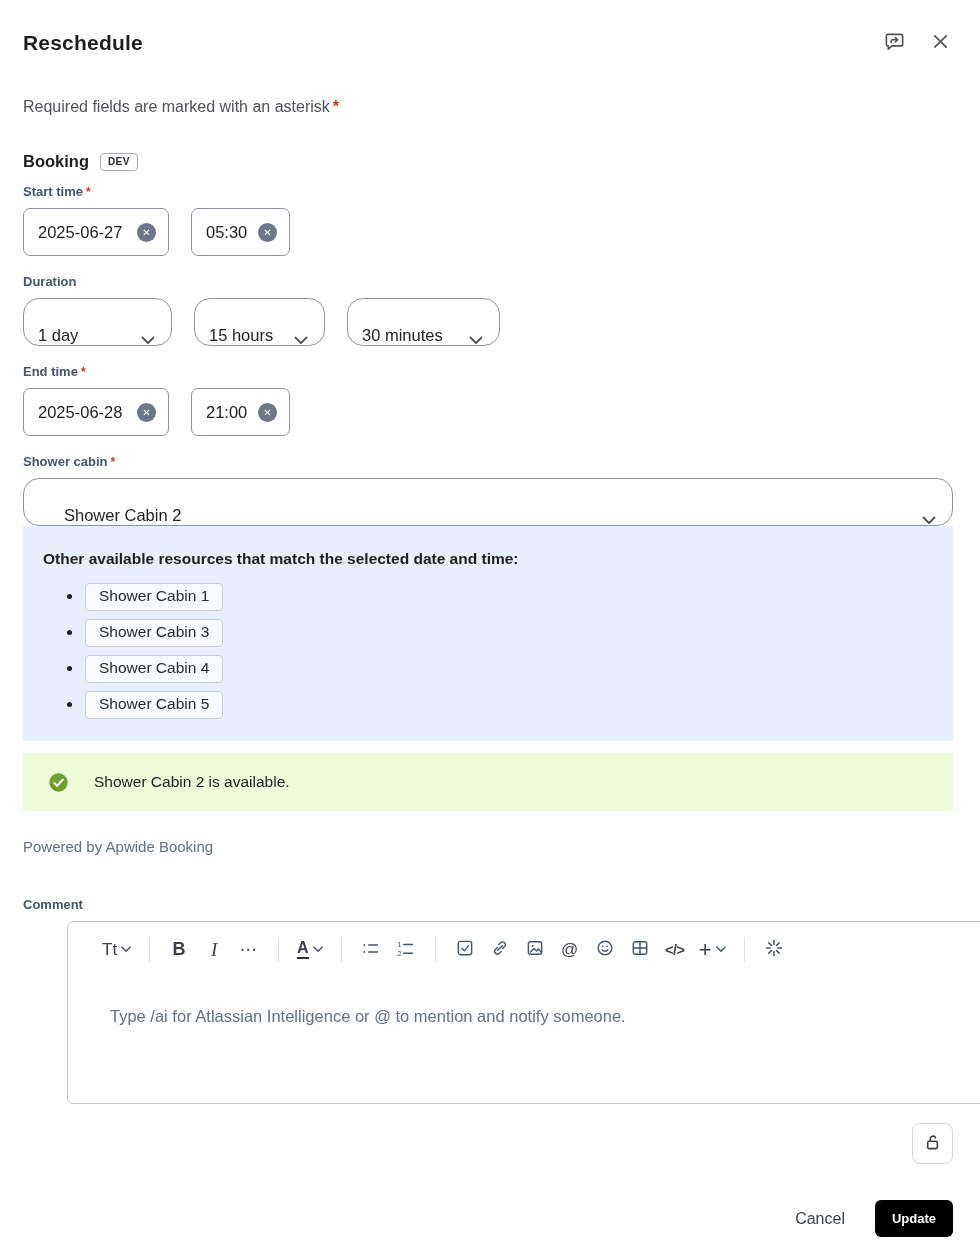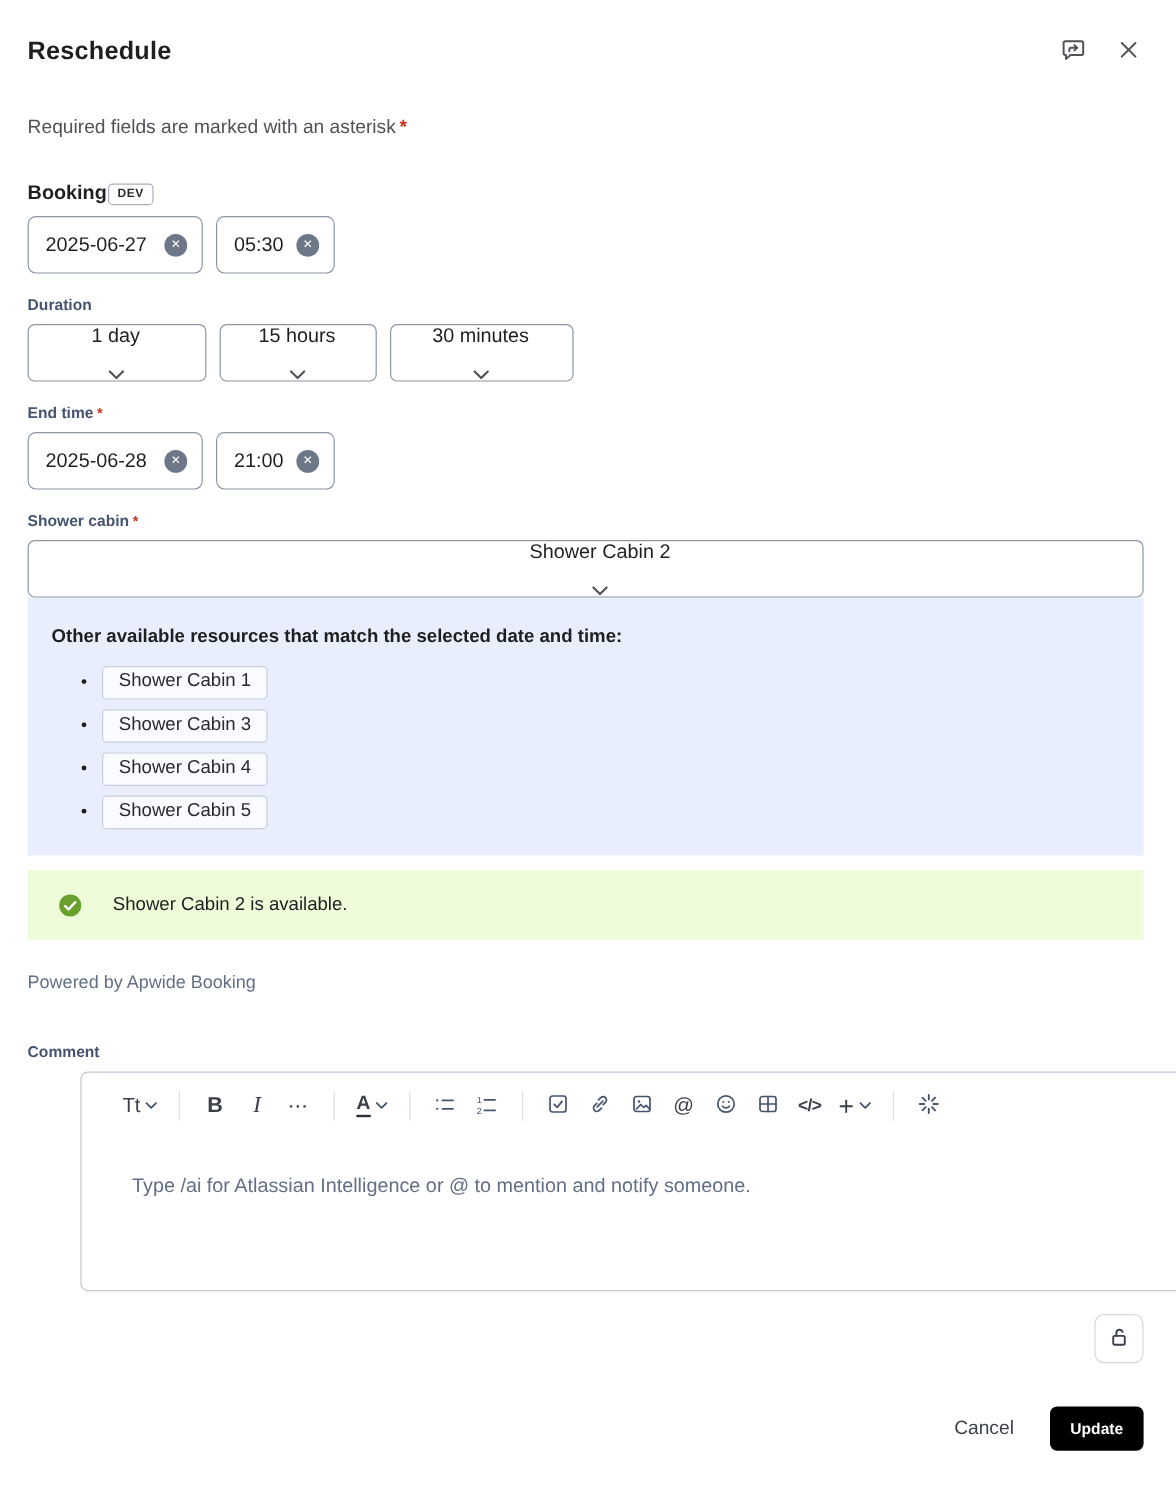--- a/index.html
+++ b/index.html
@@ -12,45 +12,45 @@
   
   .header { margin-top:30px; display:flex; justify-content:space-between; align-items:center; }
   .title { font-size:21px; font-weight:700; letter-spacing:.2px; color:#1E1F21; }
   .header-actions { display:flex; align-items:center; gap:20px; }
   .icon-btn { background:none; border:none; cursor:pointer; width:26px; height:26px; display:flex; align-items:center; justify-content:center; padding:0; }
   .icon-btn svg { stroke:#505258; }
 
   .required-note { margin-top:42px; font-size:16px; color:#505258; }
   .req { color:#CA3521; font-weight:700; margin-left:3px; }
 
-  .booking-row { margin-top:36px; display:flex; align-items:center; gap:1px; }
+  .booking-row { margin-top:36px; display:flex; align-items:center; gap:11px; }
   .booking-heading { font-size:16.5px; font-weight:700; color:#1E1F21; }
   .env-badge { border:1px solid #A9AEB8; border-radius:4px; background:#fff; padding:2px 7px 3px;
     font-size:10px; font-weight:700; letter-spacing:.4px; color:#292A2E; }
 
   .field-label { margin-top:18px; font-size:13px; font-weight:700; color:#44546F; }
   .field-label .req { font-size:12px; }
   .first-label { margin-top:13px; }
 
-  .input-row { margin-top:9px; display:flex; gap:11px; }
+  .input-row { margin-top:9px; display:flex; gap:22px; }
   .text-input {
     height:48px; border:1px solid #8C96A3; border-radius:7px; background:#fff;
     display:flex; align-items:center; justify-content:space-between;
     padding:0 12px 0 14px; font-size:16.5px; color:#1E1F21; cursor:text;
   }
   .w-date { width:146px; }
   .w-time { width:99px; }
   .clear-btn { width:19px; height:19px; border:none; border-radius:50%; background:#6E7787;
     color:#fff; font-size:10px; line-height:19px; text-align:center; cursor:pointer; flex:0 0 auto;
     display:flex; align-items:center; justify-content:center; padding:0; }
 
   .select {
-    height:48px; border:1px solid #8C96A3; border-radius:6px; background:#fff;
-    display:flex; align-items:center; justify-content:space-between;
-    padding:0 16px 0 14px; font-size:16.5px; color:#1E1F21; cursor:pointer;flex-direction:column;
+    height:48px; border:1px solid #8C96A3; border-radius:16px; background:#fff;
+    display:flex; align-items:flex-end; justify-content:space-between;
+    padding:0 16px 0 14px; font-size:16.5px; color:#1E1F21; cursor:pointer;
   }
   .w-days { width:149px; } .w-hours { width:131px; } .w-mins { width:153px; }
   .select-full { width:100%;padding-left:40px; }
   .chev svg { display:block; stroke:#505258; }
 
   
   .info-panel { margin-top:0; width:930px; background:#E9EEFC; padding:24px 20px 14px; }
   .info-title { font-size:15.5px; font-weight:700; color:#1E1F21; }
   .info-list { margin:15px 0 0; padding-left:40px; list-style:disc; }
   .info-list li { margin-bottom:8px; color:#1E1F21; }
@@ -124,20 +124,21 @@
     </div>
   </div>
 
   <div class="required-note"><span>Required fields are marked with an asterisk</span><span class="req">*</span></div>
 
   <div class="booking-row">
     <span class="booking-heading">Booking</span>
     <span class="env-badge">DEV</span>
   </div>
 
+  <div class="field-label first-label"><span>Start time</span><span class="req">*</span></div>
   <div class="input-row">
     <div class="text-input w-date">
       <span>2025-06-27</span>
       <button class="clear-btn">
           <span>✕</span>
         </button>
     </div>
     <div class="text-input w-time">
       <span>05:30</span>
       <button class="clear-btn">

